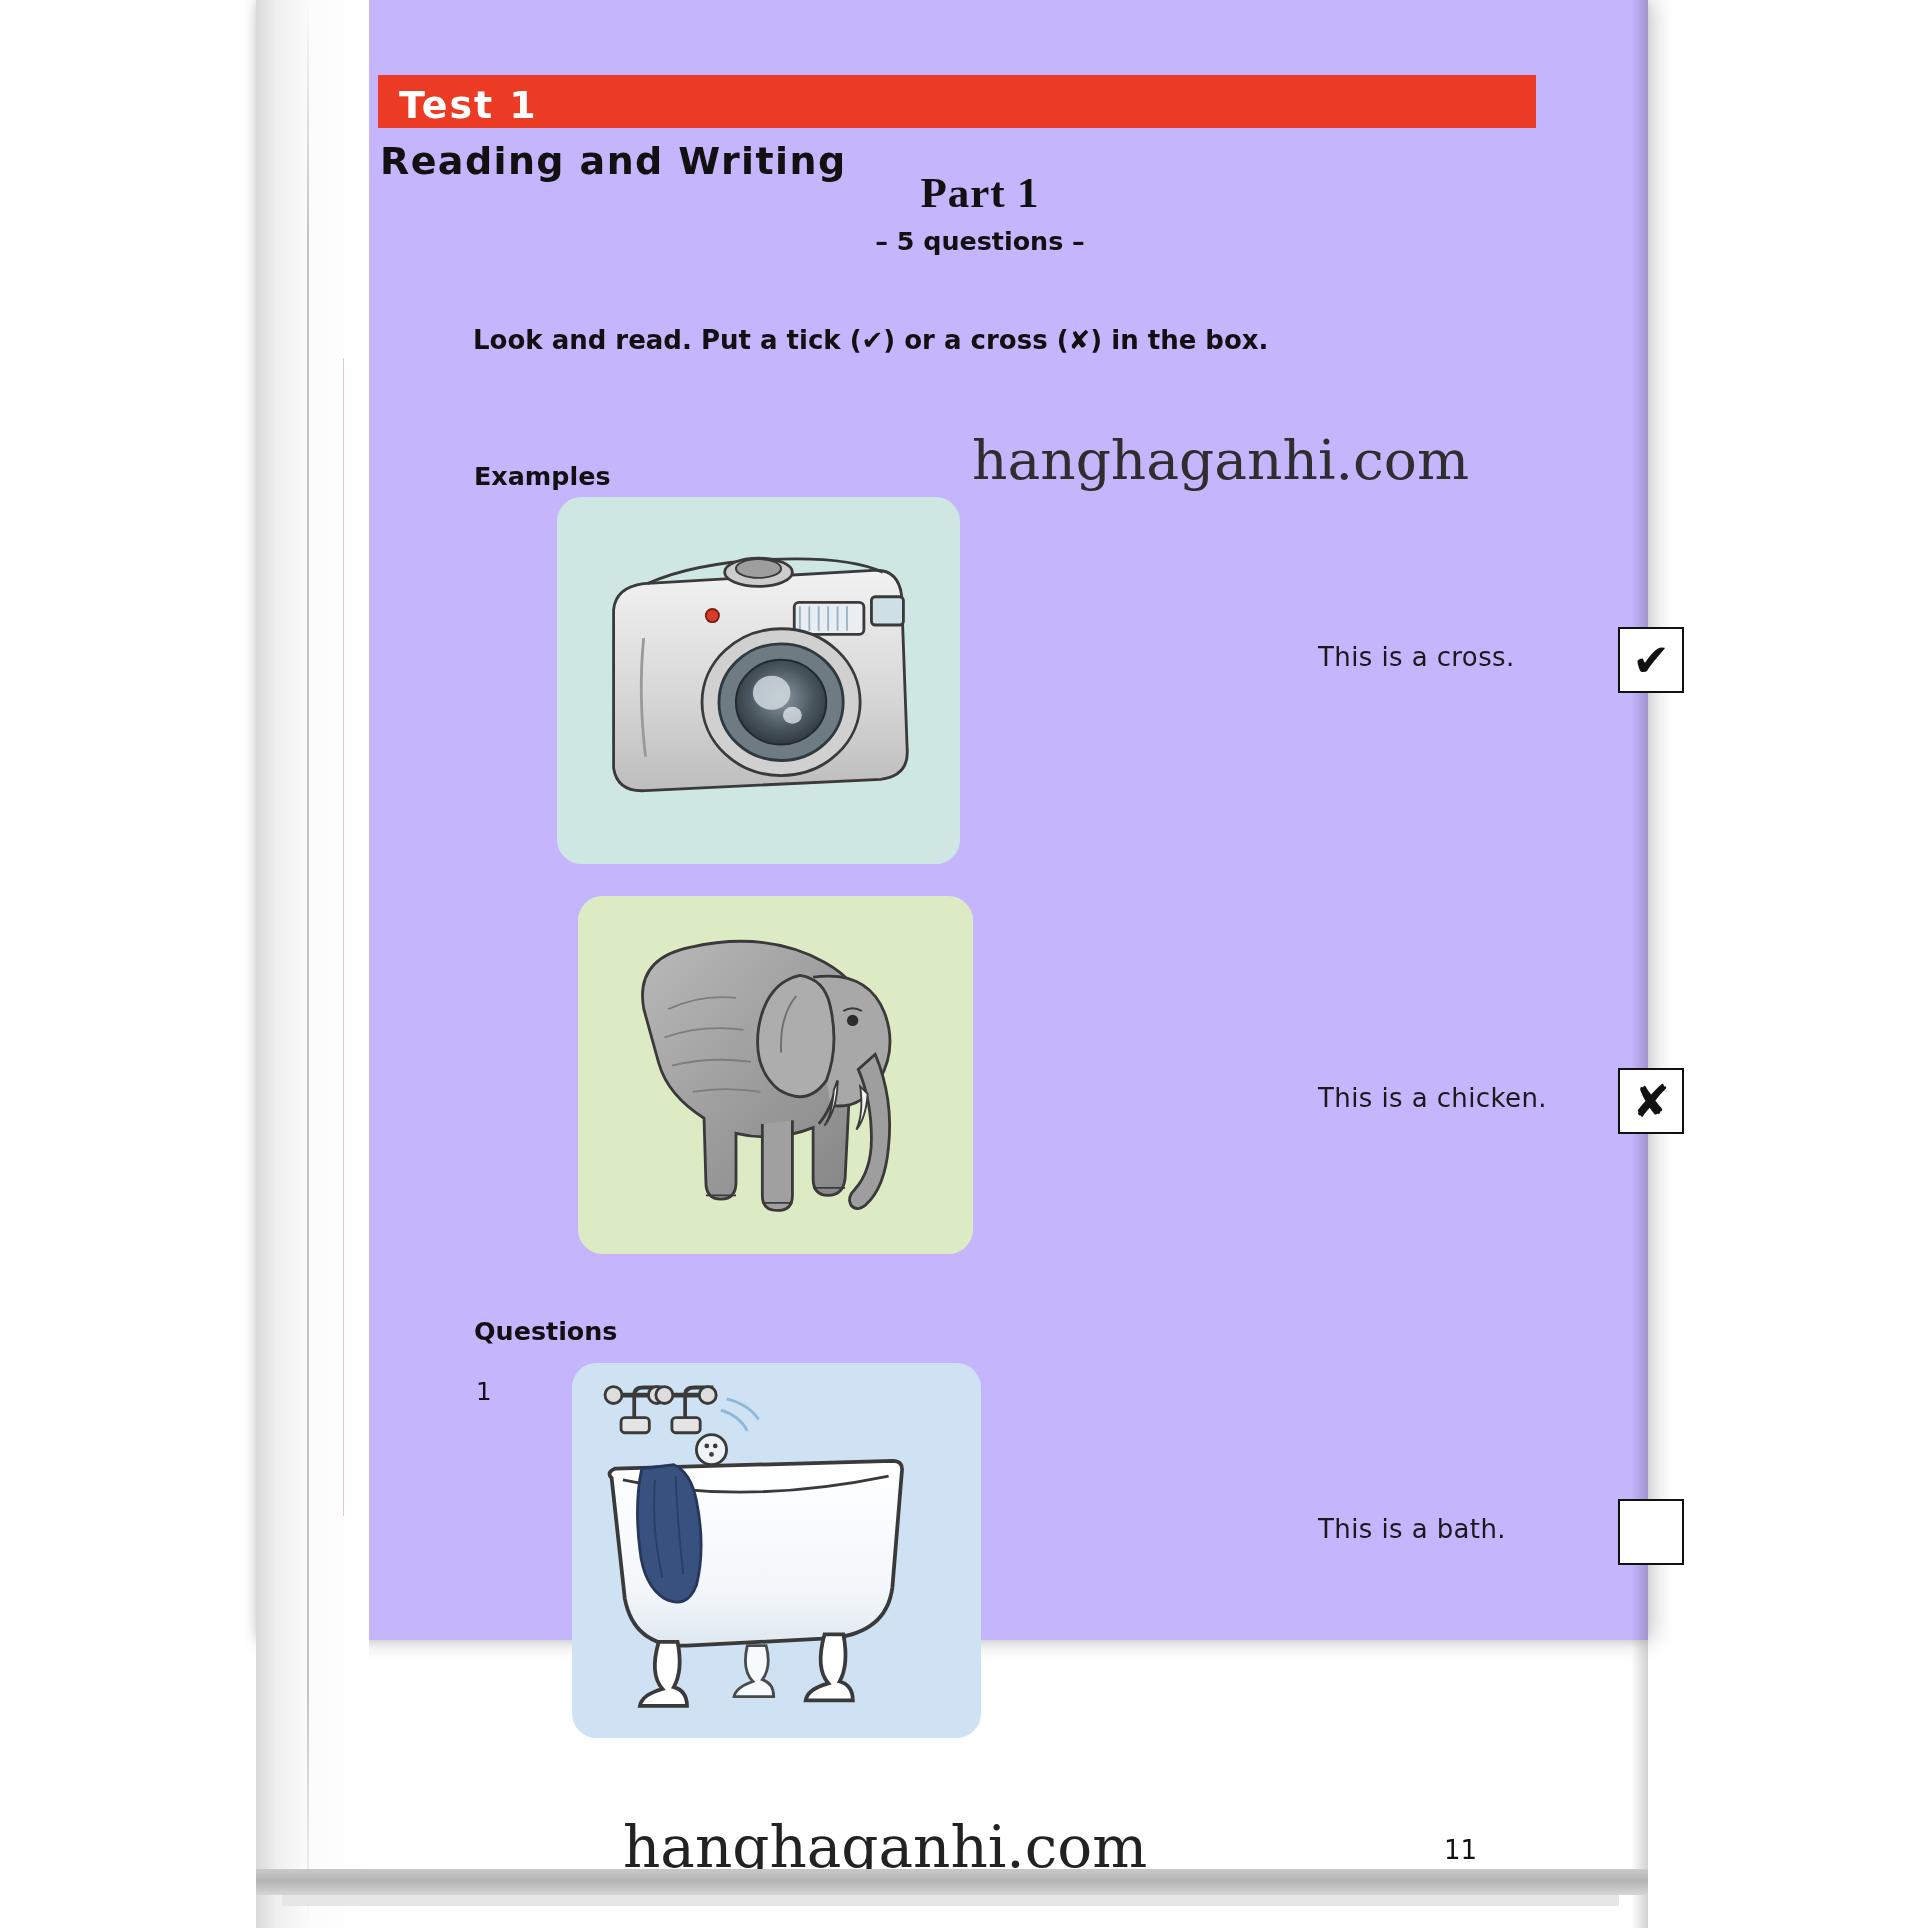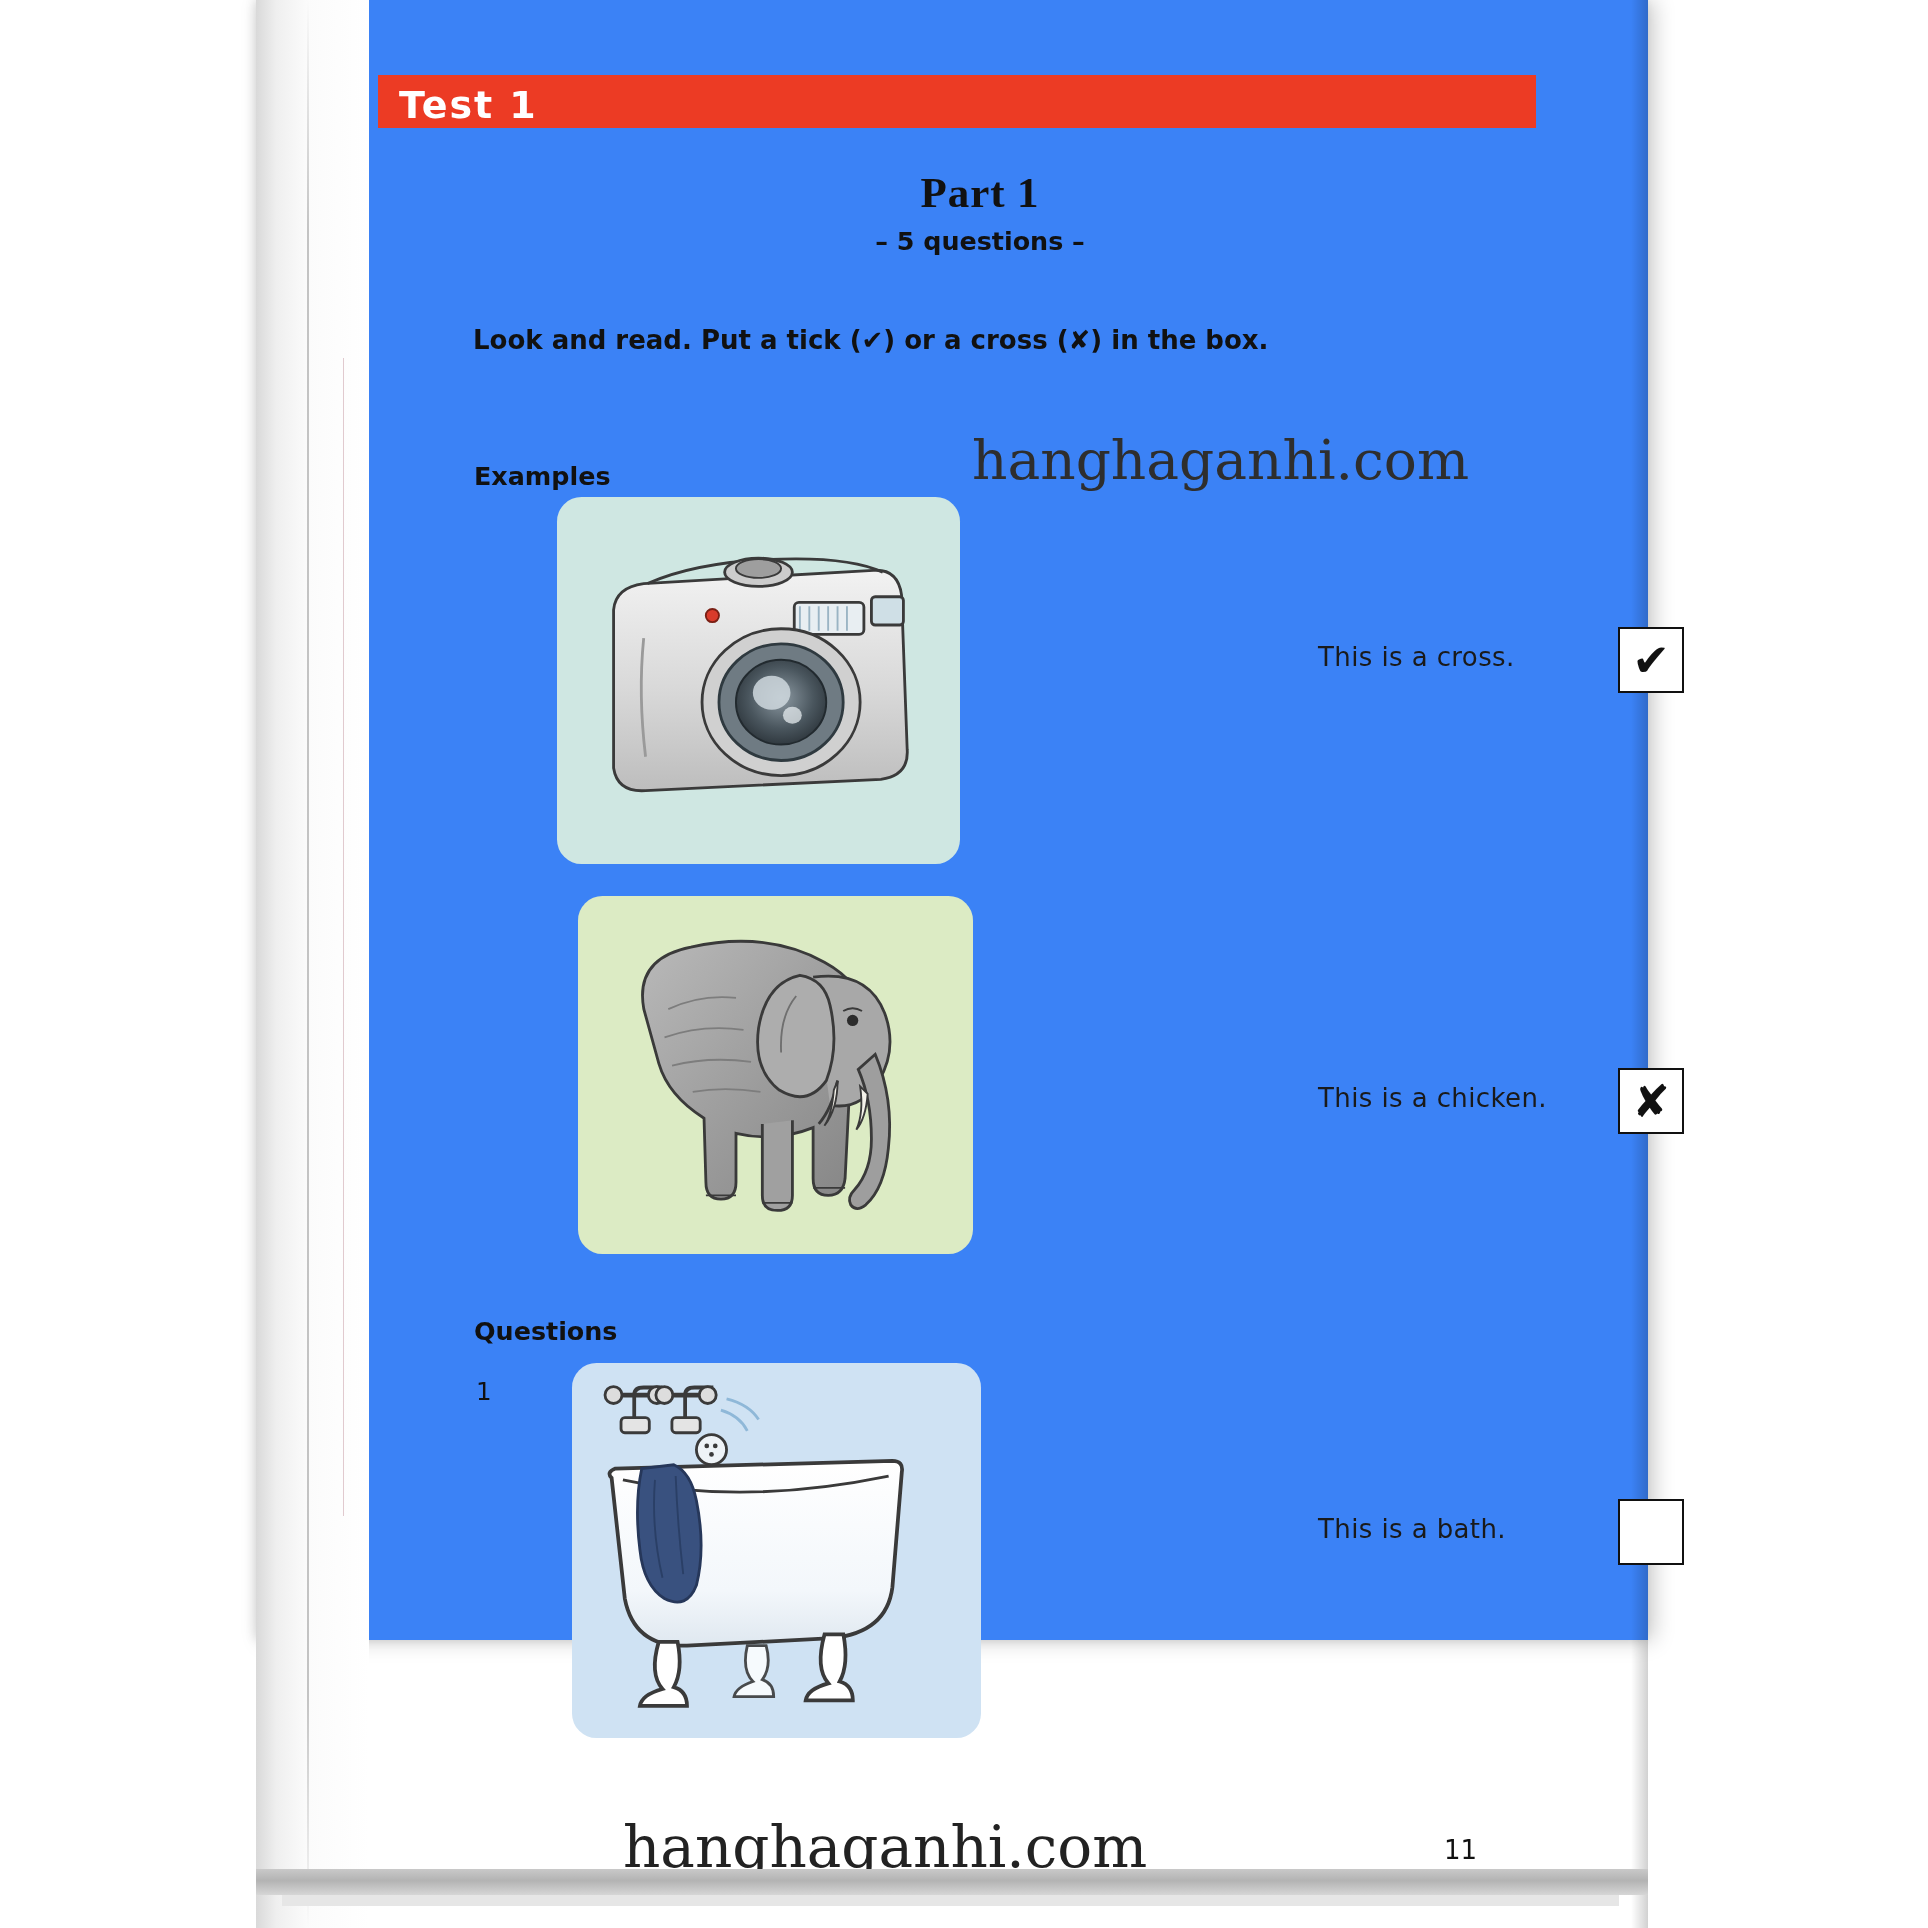--- a/index.html
+++ b/index.html
@@ -19,21 +19,21 @@
     background: #ffffff;
   }
 
   
   .book-page {
     position: absolute;
     left: 256px;
     top: 0px;
     width: 1392px;
     height: 1640px;
-    background: #3b82f6;
+    background: #c4b5fd;
     box-shadow: 5.6px 0 21px rgba(0,0,0,0.22), -1.9px 0 9.4px rgba(0,0,0,0.10);
   }
 
   
   .gutter {
     position: absolute;
     left: 0px;
     top: 0px;
     width: 113px;
     height: 1928px;
@@ -256,20 +256,21 @@
     <div class="gutter-line"></div>
     <div class="gutter-line2"></div>
     <div class="right-edge"></div>
 
     <div class="content">
 
       <div class="test-banner">
         <div class="test-banner-label">Test 1</div>
       </div>
 
+      <div class="subject-title">Reading and Writing</div>
       <div class="part-title">Part 1</div>
       <div class="part-sub">– 5 questions –</div>
 
       <div class="instructions">
         <div>Look and read. Put a tick (✔) or a cross (✘) in the box.</div>
       </div>
 
       <div class="section-label examples-label">Examples</div>
 
       <div class="pic-frame" style="left:301px; top:497px; width:403px; height:367px; background:#cfe7e2;">

